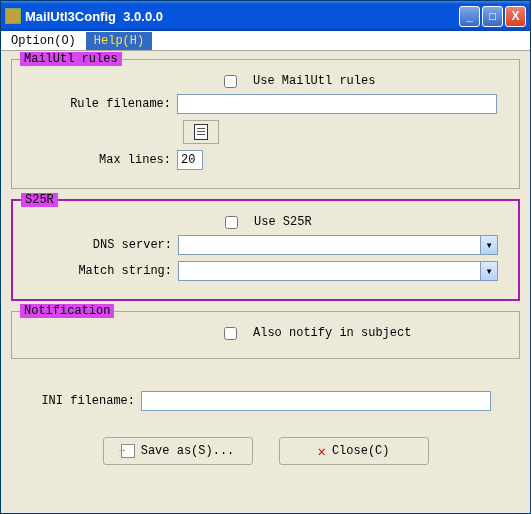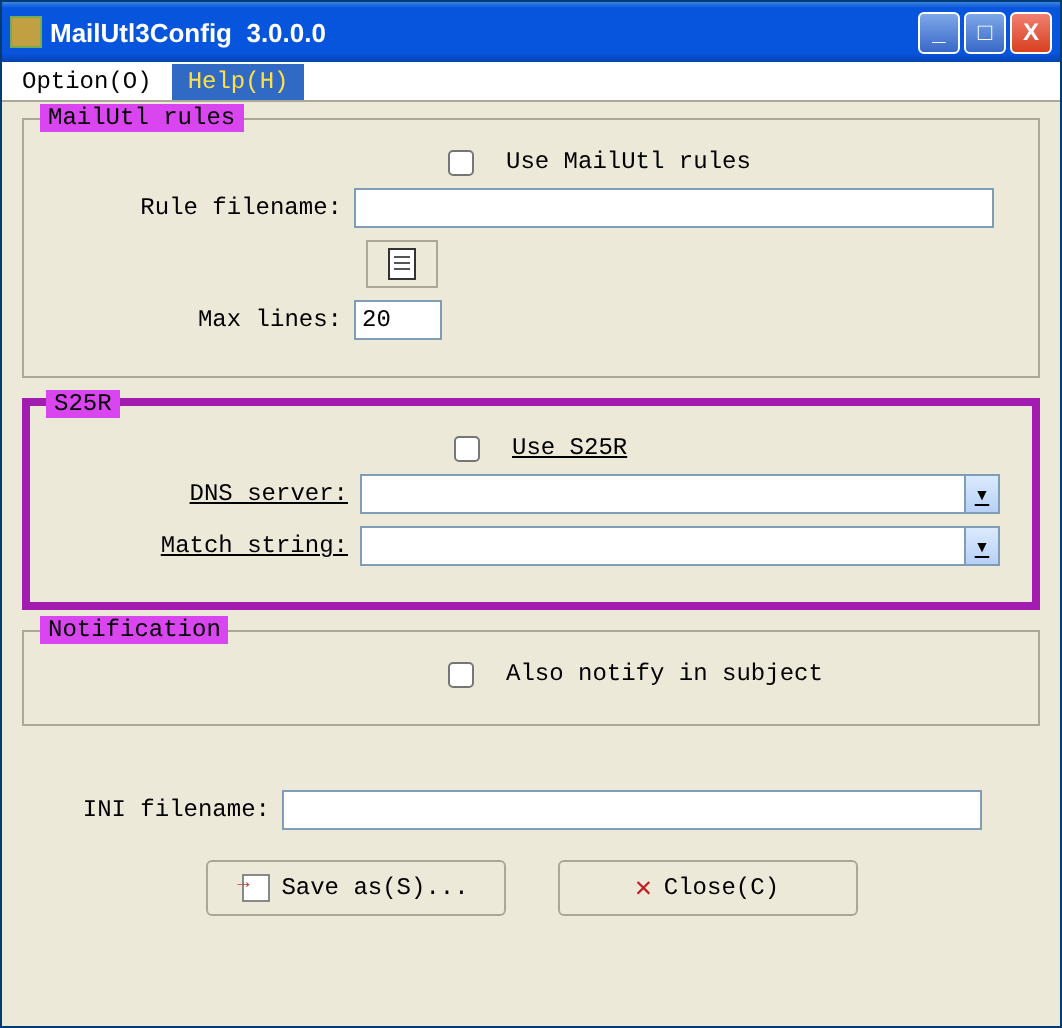--- a/index.html
+++ b/index.html
@@ -65,21 +65,21 @@
 }
 .client {
   padding: 8px 10px;
 }
 .groupbox {
   border: 1px solid #aca899;
   padding: 8px 10px 12px 10px;
   margin-bottom: 10px;
   position: relative;
 }
-.groupbox.highlight { border: 4px solid #a21caf; text-decoration: underline; }
+.groupbox.highlight { border: 2px solid #a21caf; }
 .groupbox .legend {
   position: absolute;
   top: -8px; left: 8px;
   background: #d946ef;
   padding: 0 4px;
   white-space: pre;
 }
 .row {
   display: flex;
   align-items: center;
@@ -93,21 +93,21 @@
 }
 .checkbox-row .label { width: 155px; }
 input[type="text"] {
   font-family: inherit;
   font-size: 12px;
   padding: 2px 3px;
   border: 1px solid #7f9db9;
   background: #fff;
 }
 .input-wide { width: 320px; }
-.input-small { width: 44px; }
+.input-small { width: 26px; }
 .combo {
   display: flex;
   width: 320px;
   border: 1px solid #7f9db9;
   background: #fff;
 }
 .combo input {
   border: none; flex: 1; padding: 2px 3px;
 }
 .combo .combo-btn {
@@ -126,21 +126,21 @@
 }
 .file-btn-row { margin-left: 161px; }
 .checkbox-group {
   display: flex; align-items: center; gap: 16px; padding-left: 47px;
 }
 input[type="checkbox"] { width: 13px; height: 13px; }
 .bottom-buttons {
   display: flex;
   justify-content: center;
   gap: 26px;
-  margin-top: 15px;
+  margin-top: 26px;
 }
 .btn {
   min-width: 150px;
   height: 28px;
   background: #ece9d8;
   border: 1px solid #aca899;
   border-radius: 3px;
   display: flex;
   align-items: center;
   justify-content: center;

